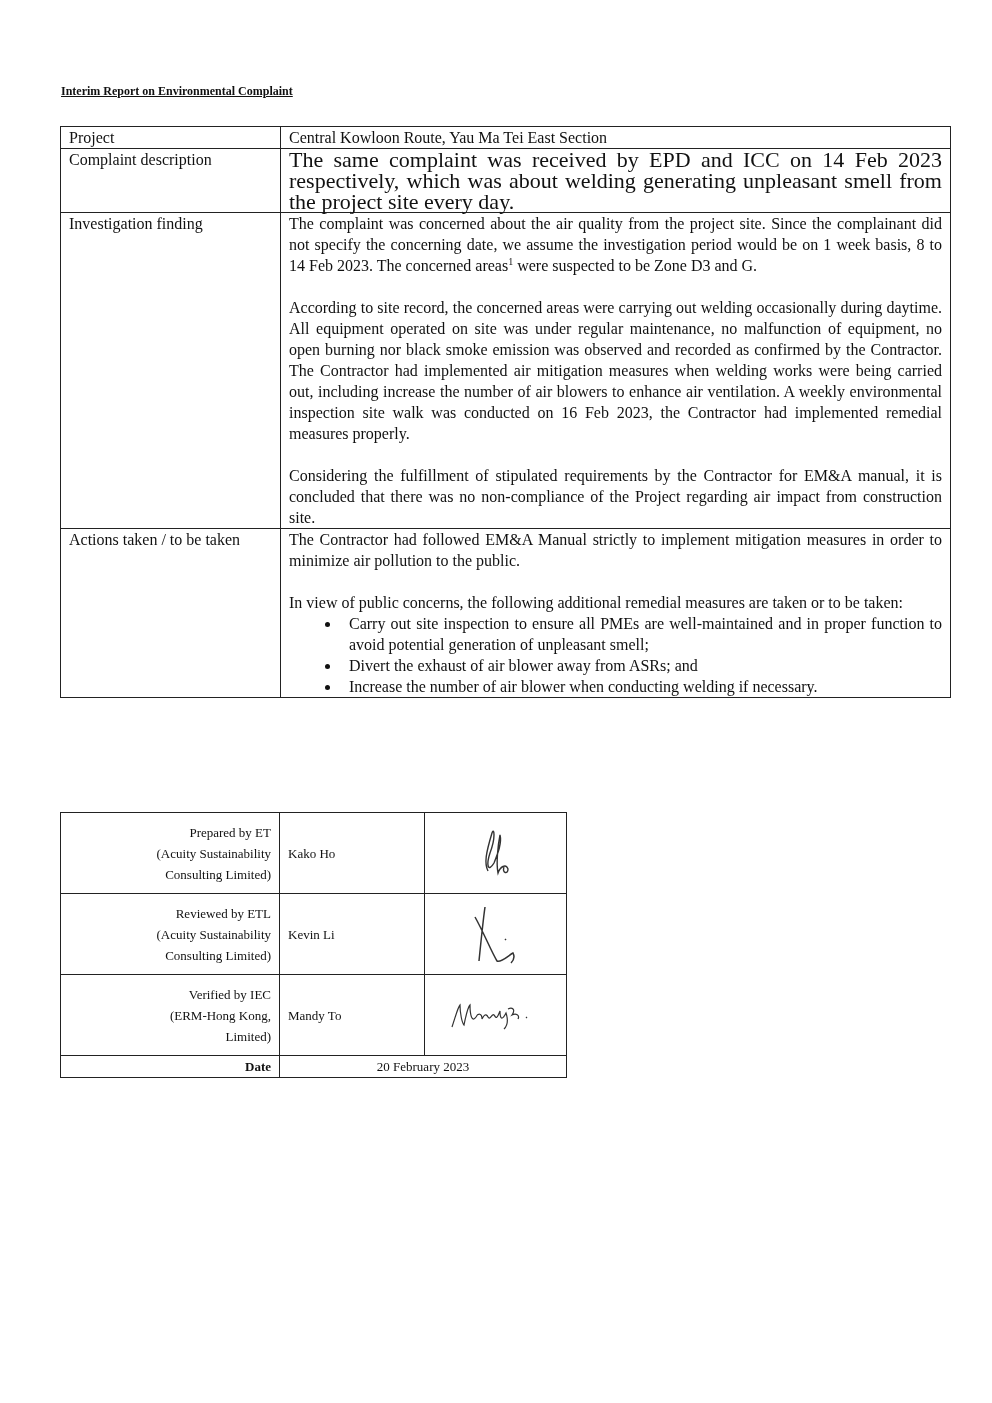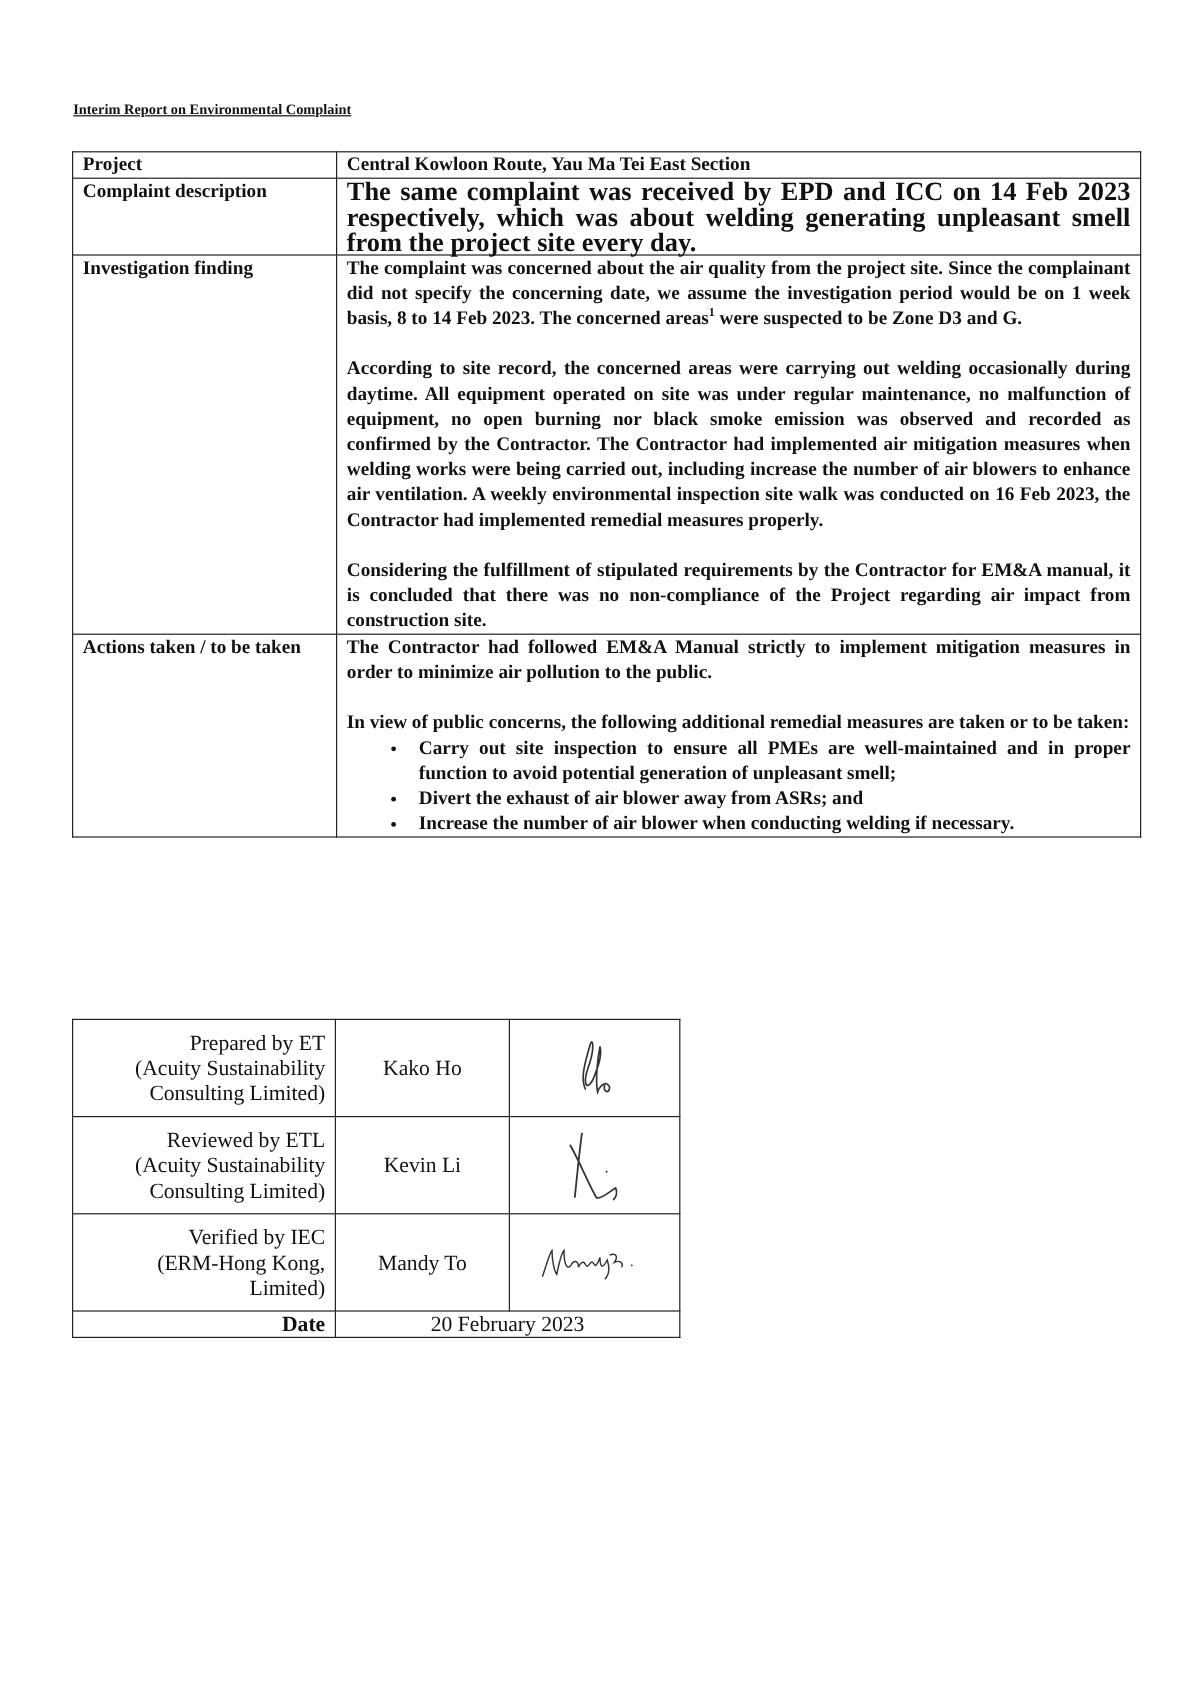--- a/index.html
+++ b/index.html
@@ -1,32 +1,32 @@
 <!DOCTYPE html>
 <html><head>
 <meta charset="utf-8">
 <style>
   html, body { margin: 0; padding: 0; background: #ffffff; }
   body { width: 992px; height: 1403px; position: relative; font-family: "Liberation Serif", serif; color: #111; }
   .title { position: absolute; left: 61px; top: 84px; font-size: 12px; font-weight: bold; text-decoration: underline; }
-  table.main { position: absolute; left: 60px; top: 126px; width: 891px; border-collapse: collapse; font-size: 16px; line-height: 21px; font-weight: bold; }
+  table.main { position: absolute; left: 60px; top: 126px; width: 891px; border-collapse: collapse; font-size: 16px; line-height: 21px; }
   table.main td { border: 1px solid #222; vertical-align: top; padding: 0 8px; }
   table.main td.label { width: 203px; }
   .just { text-align: justify; }
   .para { margin: 0; }
   .gap { height: 21px; }
   ul.bullets { margin: 0; padding-left: 52px; }
   ul.bullets li { padding-left: 8px; text-align: justify; }
   ol.remarks { margin: 0; padding-left: 52px; }
   ol.remarks li { padding-left: 8px; }
   sup { font-size: 10px; line-height: 0; }
-  table.sign { position: absolute; left: 60px; top: 849px; border-collapse: collapse; font-size: 18px; line-height: 21px; }
+  table.sign { position: absolute; left: 60px; top: 812px; border-collapse: collapse; font-size: 13px; line-height: 21px; }
   table.sign td { border: 1px solid #222; padding: 0 8px; }
   table.sign td.role { width: 202px; text-align: right; height: 80px; vertical-align: middle; }
-  table.sign td.name { width: 128px; text-align: center; vertical-align: middle; margin-top: 21px; }
+  table.sign td.name { width: 128px; text-align: left; vertical-align: middle; margin-top: 21px; }
   table.sign td.sig { width: 125px; text-align: center; vertical-align: middle; }
   table.sign td.date-label { text-align: right; height: 21px; font-weight: bold; }
   table.sign td.date-val { text-align: center; }
   svg.sg { display: block; margin: 0 auto; }
 </style>
 </head>
 <body>
 
 <div class="title">Interim Report on Environmental Complaint</div>
 

